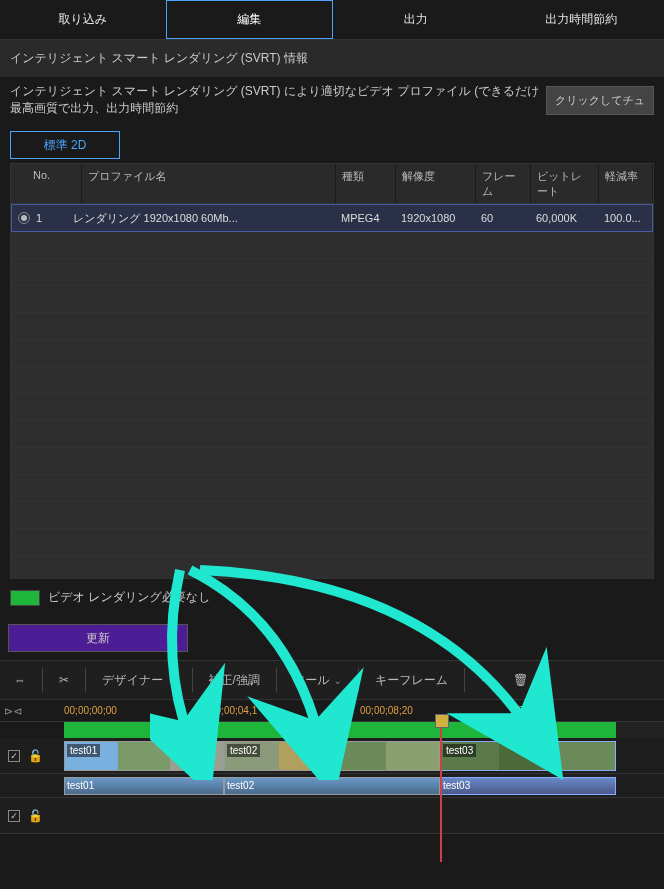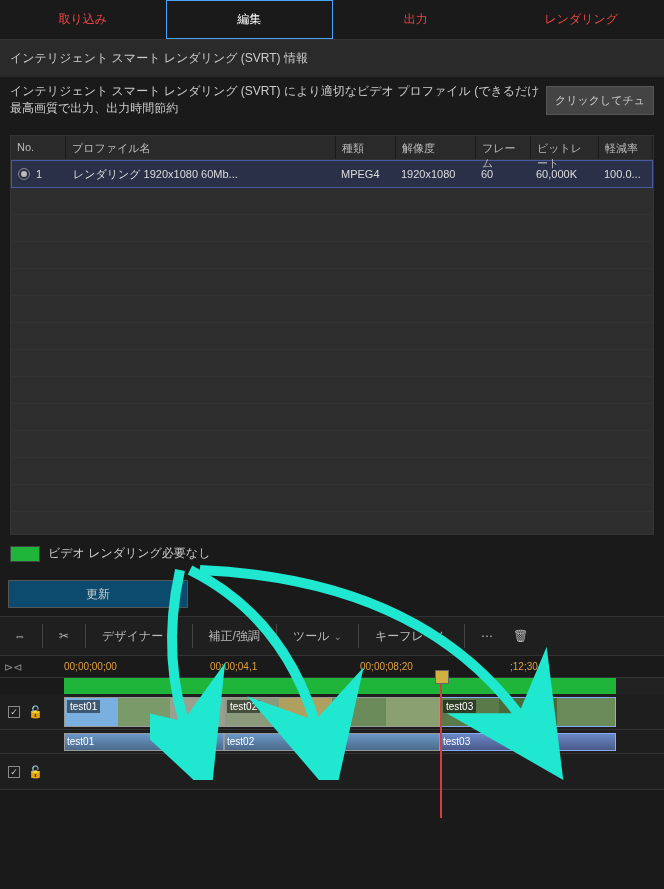--- a/index.html
+++ b/index.html
@@ -1,32 +1,32 @@
 <!DOCTYPE html>
 <html><head>
 <meta charset="utf-8">
 <style>
 * { margin: 0; padding: 0; box-sizing: border-box; font-family: sans-serif; }
 body { background: #1a1a1a; color: #ccc; width: 664px; height: 889px; overflow: hidden; font-size: 12px; }
 
 .tabs-top { display: flex; height: 40px; border-bottom: 1px solid #333; }
-.tabs-top .tab { flex: 1; display: flex; align-items: center; justify-content: center; color: #ef4444; cursor: pointer; }
+.tabs-top .tab { flex: 1; display: flex; align-items: center; justify-content: center; color: #e5e5e5; cursor: pointer; }
 .tabs-top .tab.active { border: 1px solid #4aa3ff; color: #fff; }
 
 .info-header { padding: 10px; background: #2a2a2a; font-size: 12px; color: #ccc; }
 .info-desc { padding: 6px 10px; font-size: 12px; color: #ccc; display: flex; align-items: center; justify-content: space-between; }
 .info-desc .btn-right { background: #444; border: 1px solid #555; padding: 6px 8px; color: #ccc; font-size: 11px; margin-left: 6px; white-space: nowrap; }
 
 .mode-tabs { display: flex; margin: 8px 10px 0 10px; }
 .mode-tab { width: 110px; height: 28px; display: flex; align-items: center; justify-content: center; border: 1px solid #555; font-size: 12px; cursor: pointer; }
 .mode-tab.active { border-color: #4aa3ff; color: #4aa3ff; }
 .mode-tab.inactive { background: #3a3a3a; color: #ccc; }
 
 .table { margin: 4px 10px 0 10px; border: 1px solid #333; }
-.thead { display: flex; background: #2a2a2a; height: 24px; border-bottom: 1px solid #333; }
+.thead { display: flex; background: #2a2a2a; height: 40px; border-bottom: 1px solid #333; padding-left: 16px; }
 .th { padding: 5px 6px; font-size: 11px; color: #bbb; border-right: 1px solid #1a1a1a; }
 .th.no { width: 55px; }
 .th.profile { flex: 1; }
 .th.kind { width: 60px; }
 .th.res { width: 80px; }
 .th.frame { width: 55px; }
 .th.bitrate { width: 68px; }
 .th.reduce { width: 54px; }
 
 .trow { display: flex; height: 28px; align-items: center; border: 1px solid #4a5aa0; background: #2a3048; }
@@ -43,21 +43,21 @@
 
 .table-body-empty { height: 346px; background: repeating-linear-gradient(#2e2e2e 0, #2e2e2e 26px, #333 26px, #333 27px); }
 
 .legend { margin: 10px; }
 .legend-row { display: flex; align-items: center; gap: 8px; margin-bottom: 6px; font-size: 12px; }
 .swatch { width: 30px; height: 16px; border: 1px solid #444; }
 .swatch.green { background: #1eb53a; }
 .swatch.red { background: #c03020; }
 
 .update-row { padding: 8px; }
-.btn-update { width: 180px; height: 28px; background: #0c4a6e; border: 1px solid #555; color: #ccc; font-size: 12px; }
+.btn-update { width: 180px; height: 28px; background: #4c1d95; border: 1px solid #555; color: #ccc; font-size: 12px; }
 
 .toolbar { display: flex; align-items: center; height: 40px; border-top: 1px solid #333; border-bottom: 1px solid #333; background: #1f1f1f; padding: 0 6px; gap: 4px; }
 .tb-btn { padding: 4px 8px; color: #bbb; font-size: 12px; display: flex; align-items: center; gap: 4px; cursor: pointer; }
 .divider { width: 1px; height: 24px; background: #444; margin: 0 4px; }
 .chev { font-size: 10px; color: #888; }
 
 .timeline { position: relative; }
 .ruler { height: 22px; display: flex; align-items: center; position: relative; background: #1a1a1a; border-bottom: 1px solid #333; padding-left: 64px; }
 .ruler-mark { position: absolute; font-size: 10px; color: #e0a040; }
 .ruler .t1 { left: 64px; }
@@ -95,30 +95,31 @@
 
 .zoom-ctrl { position: absolute; left: 4px; top: 0; display: flex; align-items: center; height: 22px; gap: 2px; color: #888; font-size: 11px; }
 </style>
 </head>
 <body>
 
 <div class="tabs-top">
   <div class="tab">取り込み</div>
   <div class="tab active">編集</div>
   <div class="tab">出力</div>
-  <div class="tab">レンダリング</div>
+  <div class="tab">出力時間節約</div>
 </div>
 
 <div class="info-header">インテリジェント スマート レンダリング (SVRT) 情報</div>
 <div class="info-desc">
   <span>インテリジェント スマート レンダリング (SVRT) により適切なビデオ プロファイル (できるだけ最高画質で出力、出力時間節約</span>
   <button class="btn-right">クリックしてチュ</button>
 </div>
 
 <div class="mode-tabs">
+  <div class="mode-tab active">標準 2D</div>
 </div>
 
 <div class="table">
   <div class="thead">
     <div class="th no">No.</div>
     <div class="th profile">プロファイル名</div>
     <div class="th kind">種類</div>
     <div class="th res">解像度</div>
     <div class="th frame">フレーム</div>
     <div class="th bitrate">ビットレート</div>

